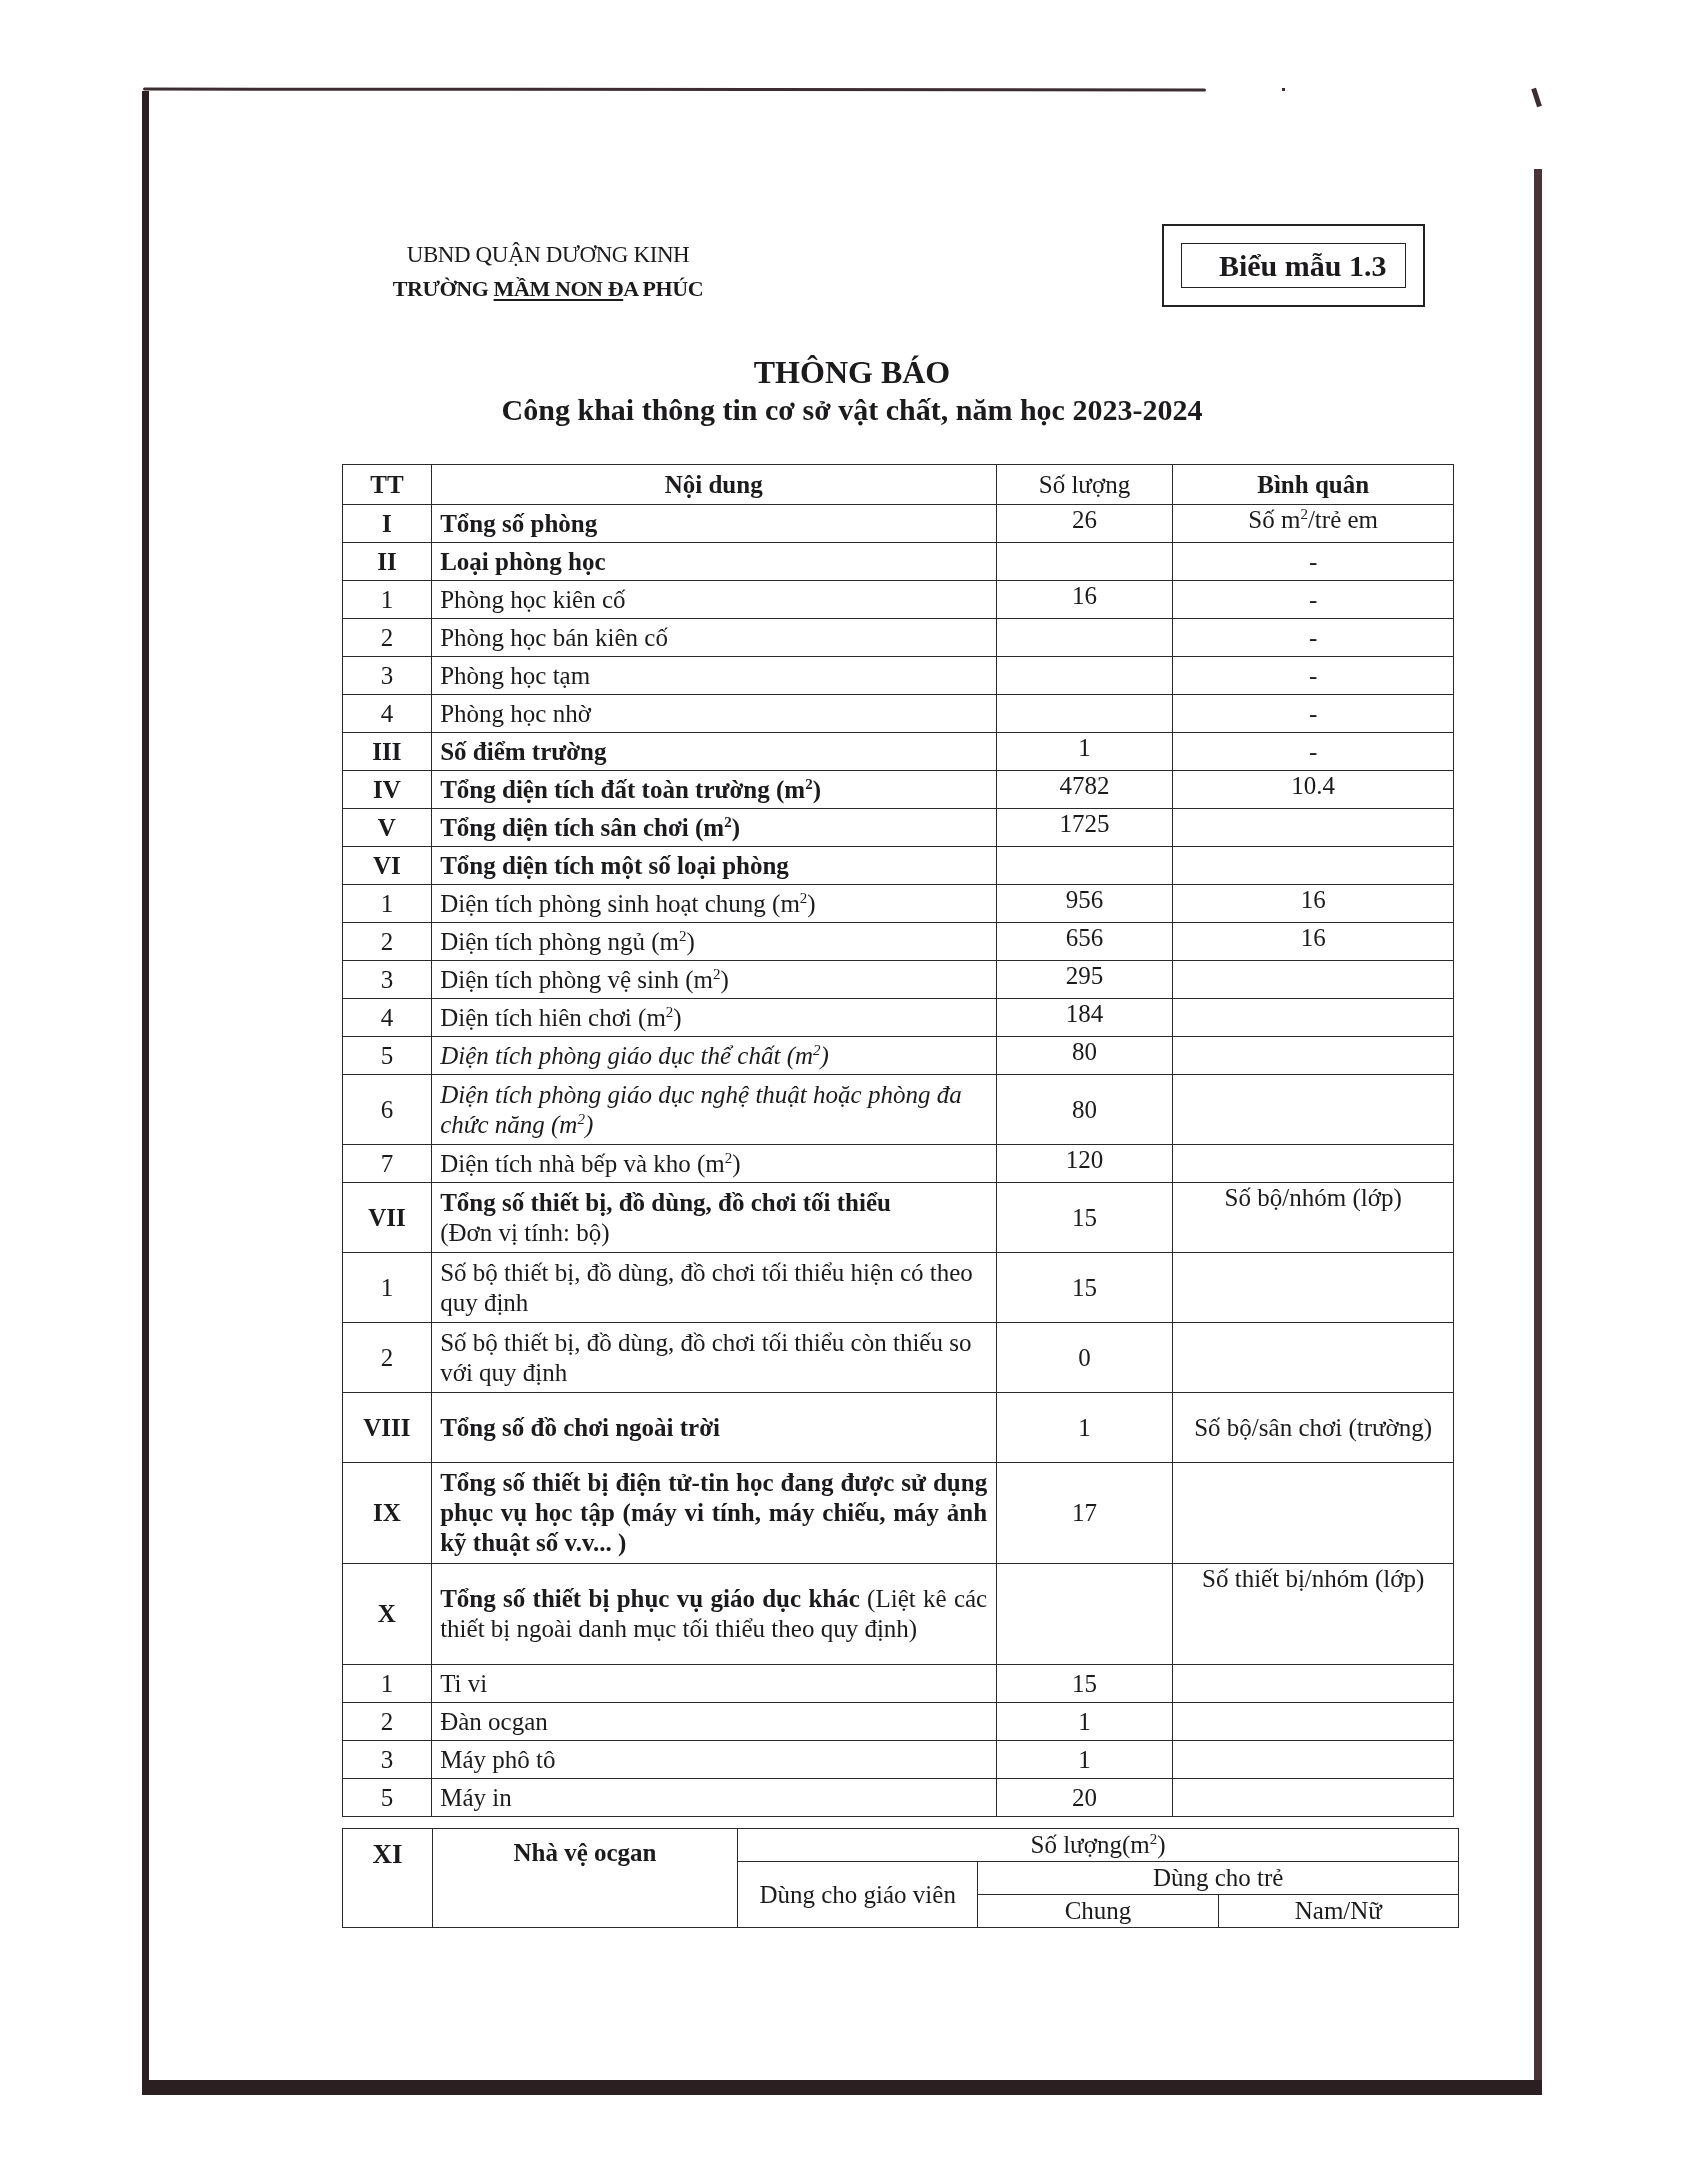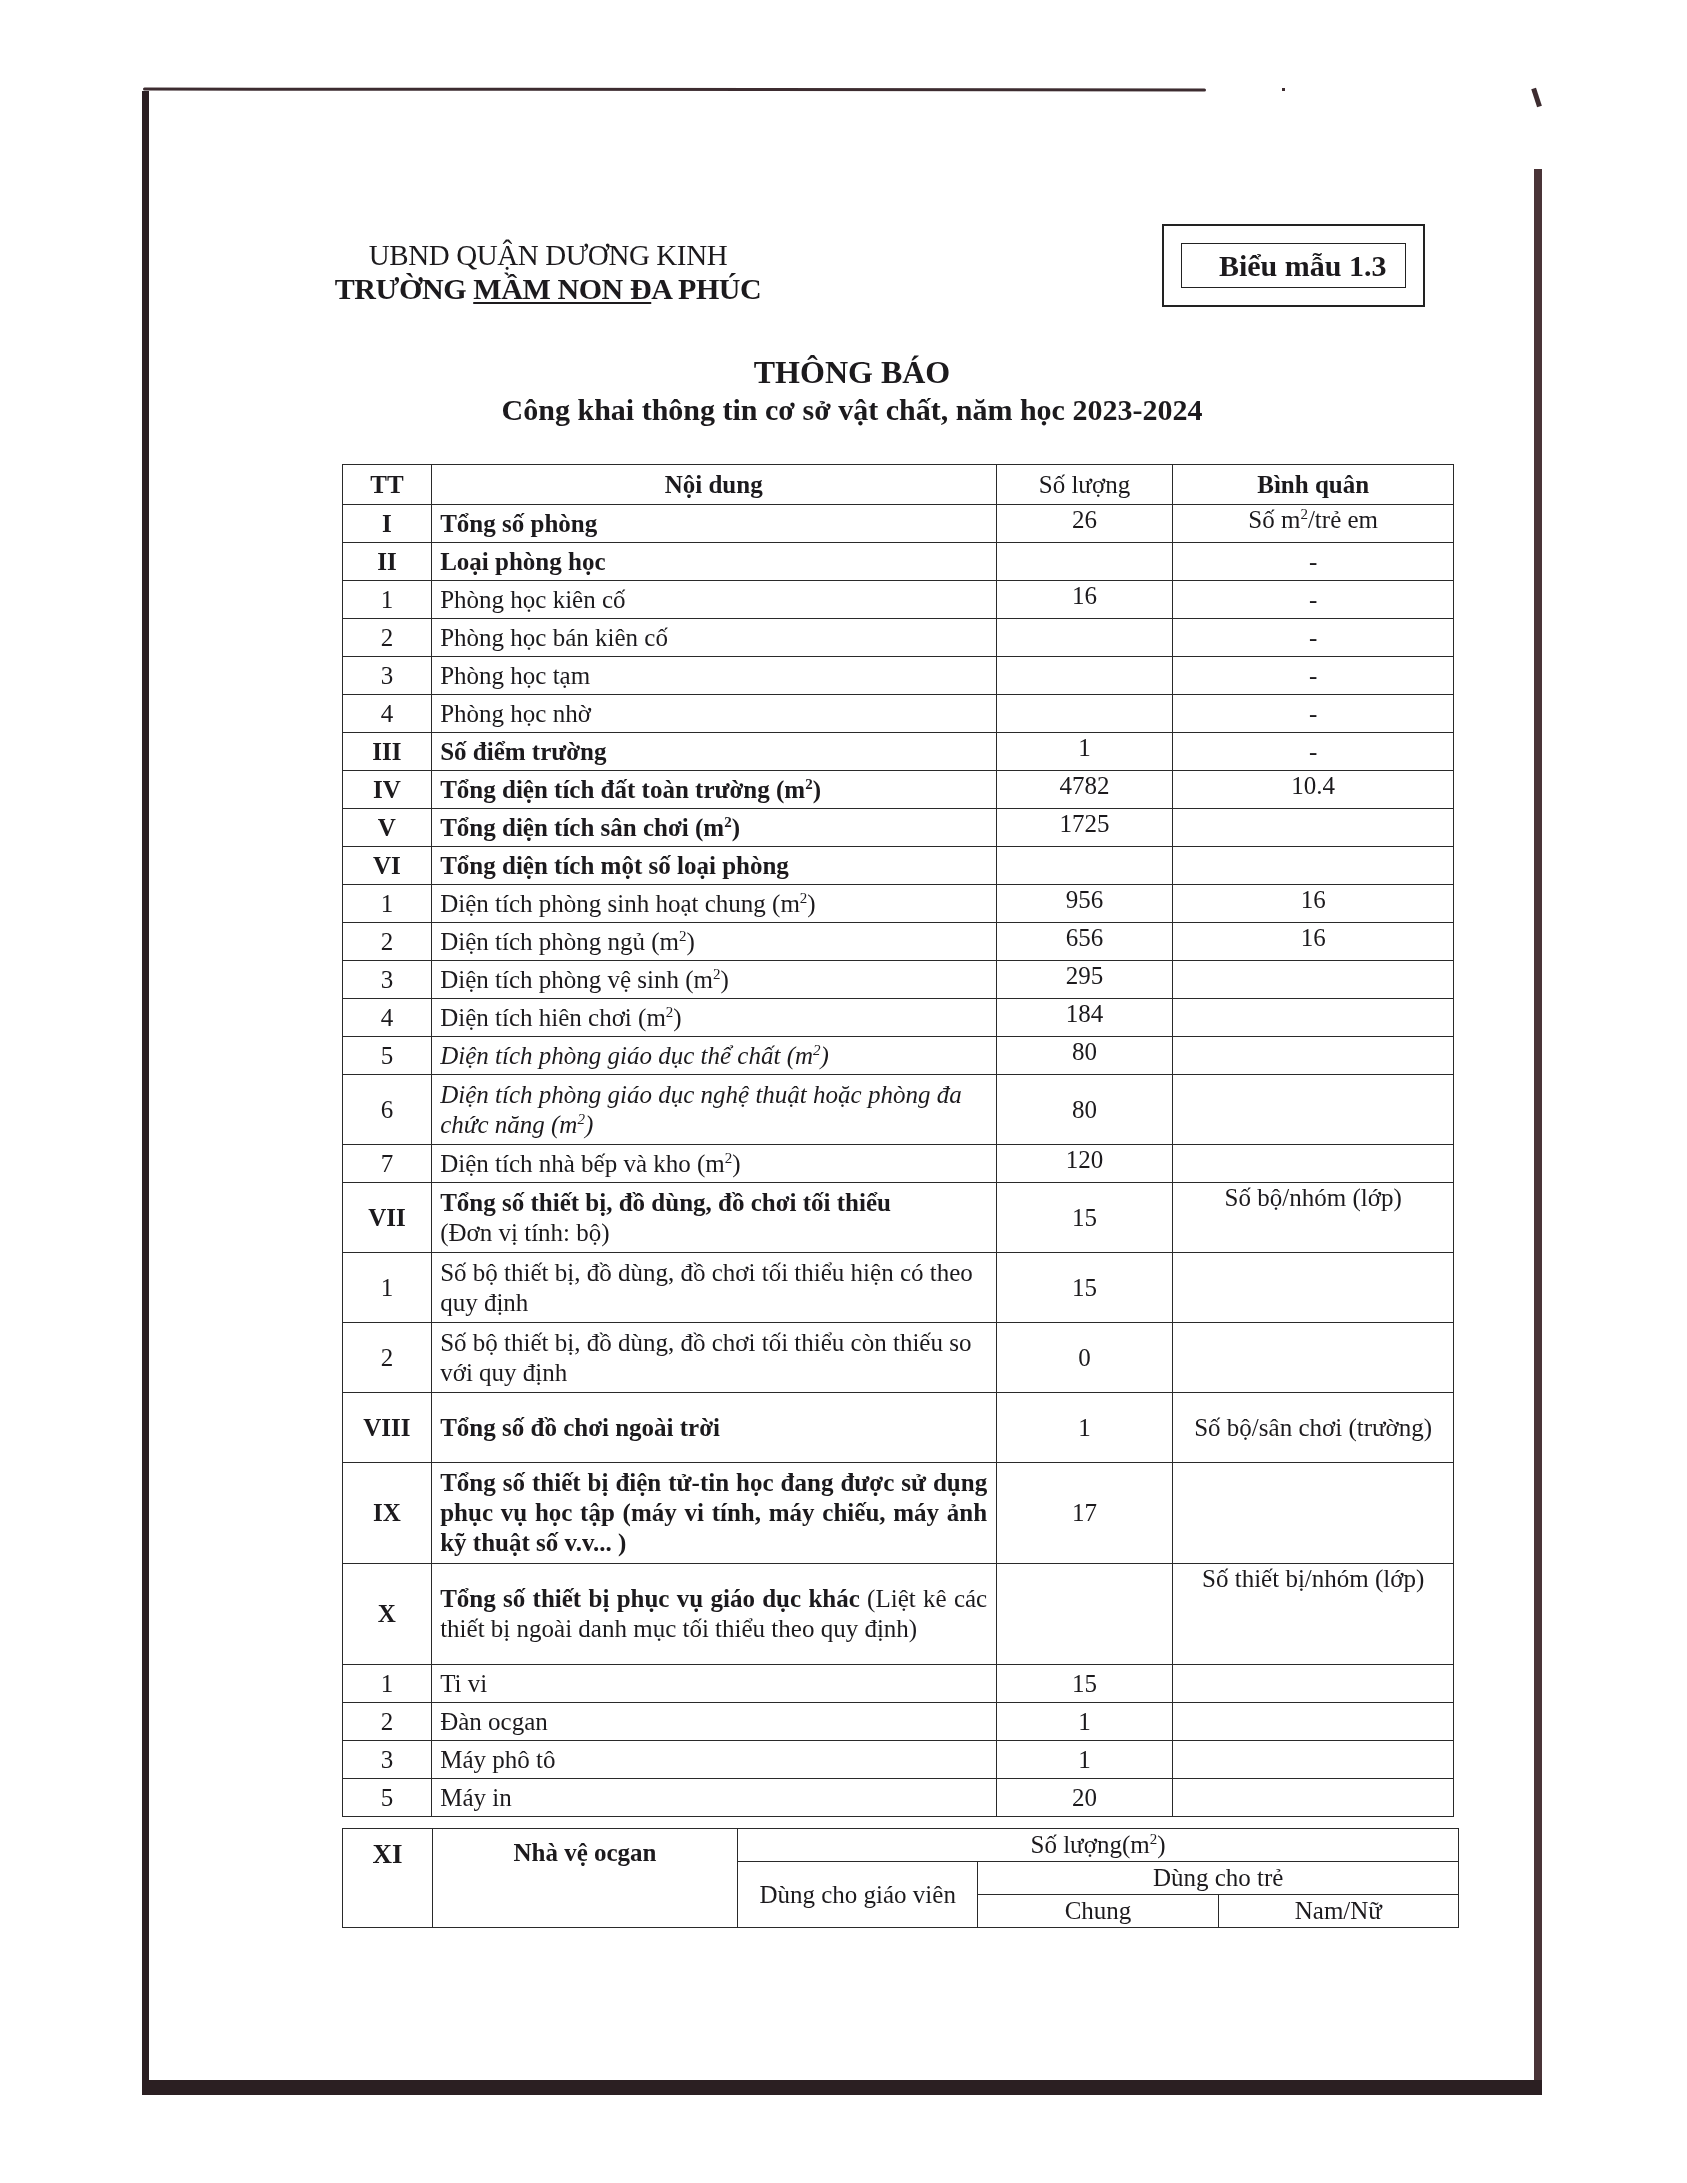--- a/index.html
+++ b/index.html
@@ -9,22 +9,22 @@
   }
   
   .frame-top { position: absolute; left: 143px; top: 88px; width: 1063px; height: 3.4px; background: #3d2c30; border-radius: 1.7px; transform: rotate(0.05deg); }
   .frame-top-dot { position: absolute; left: 1282px; top: 88px; width: 3.4px; height: 2.5px; background: #3d2c30; }
   .frame-top-right { position: absolute; left: 1534px; top: 88px; width: 5px; height: 18.6px; background: #3d2c30; transform: rotate(-18deg); }
   .frame-right { position: absolute; left: 1534px; top: 169px; width: 8.4px; height: 1926px; background: #4a3438; }
   .frame-left { position: absolute; left: 142px; top: 91px; width: 6.7px; height: 2004px; background: #2b1f22; }
   .frame-bottom { position: absolute; left: 142px; top: 2080px; width: 1400px; height: 15px; background: #2b1f22; }
 
   .header-left { position: absolute; left: 312px; top: 238px; width: 472px; text-align: center; }
-  .agency { font-size: 29px; letter-spacing: -0.4px; line-height: 34px; }
-  .school { font-size: 30px; font-weight: bold; letter-spacing: -0.4px; line-height: 34px; }
+  .agency { font-size: 23px; letter-spacing: -0.4px; line-height: 34px; }
+  .school { font-size: 22px; font-weight: bold; letter-spacing: -0.4px; line-height: 34px; }
   .school u { text-decoration: underline; text-underline-offset: 3.4px; text-decoration-thickness: 1.7px; }
 
   .form-box { position: absolute; left: 1162px; top: 224px; width: 263px; height: 83px; border: 2.5px solid #222; box-sizing: border-box; padding: 17px; }
   .form-box-inner { width: 100%; height: 100%; border: 1.7px solid #222; box-sizing: border-box; display: flex; align-items: center; justify-content: flex-end; padding-right: 18.6px; font-size: 30px; font-weight: bold; }
 
   .title { position: absolute; left: 0; width: 1704px; top: 354px; text-align: center; font-size: 32px; font-weight: bold; }
   .subtitle { position: absolute; left: 0; width: 1704px; top: 393px; text-align: center; font-size: 30px; font-weight: bold; }
 
   table.main { position: absolute; left: 342px; top: 464px; width: 1112px; border-collapse: collapse; table-layout: fixed; font-size: 25px; }
   table.main td, table.main th { border: 1.7px solid #2a2a2a; padding: 0 8.4px; vertical-align: middle; line-height: 30px; }

